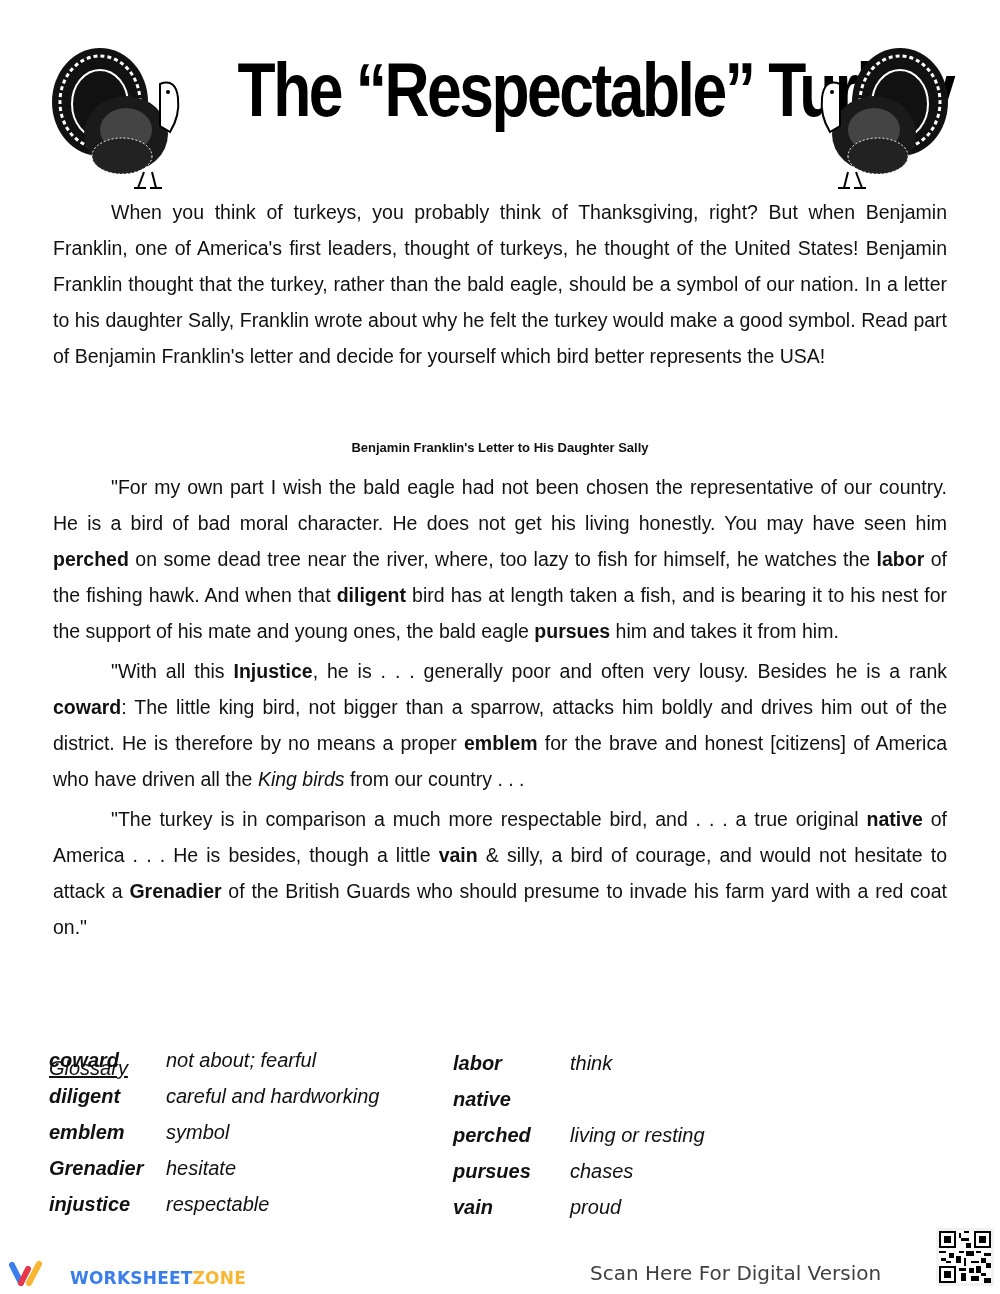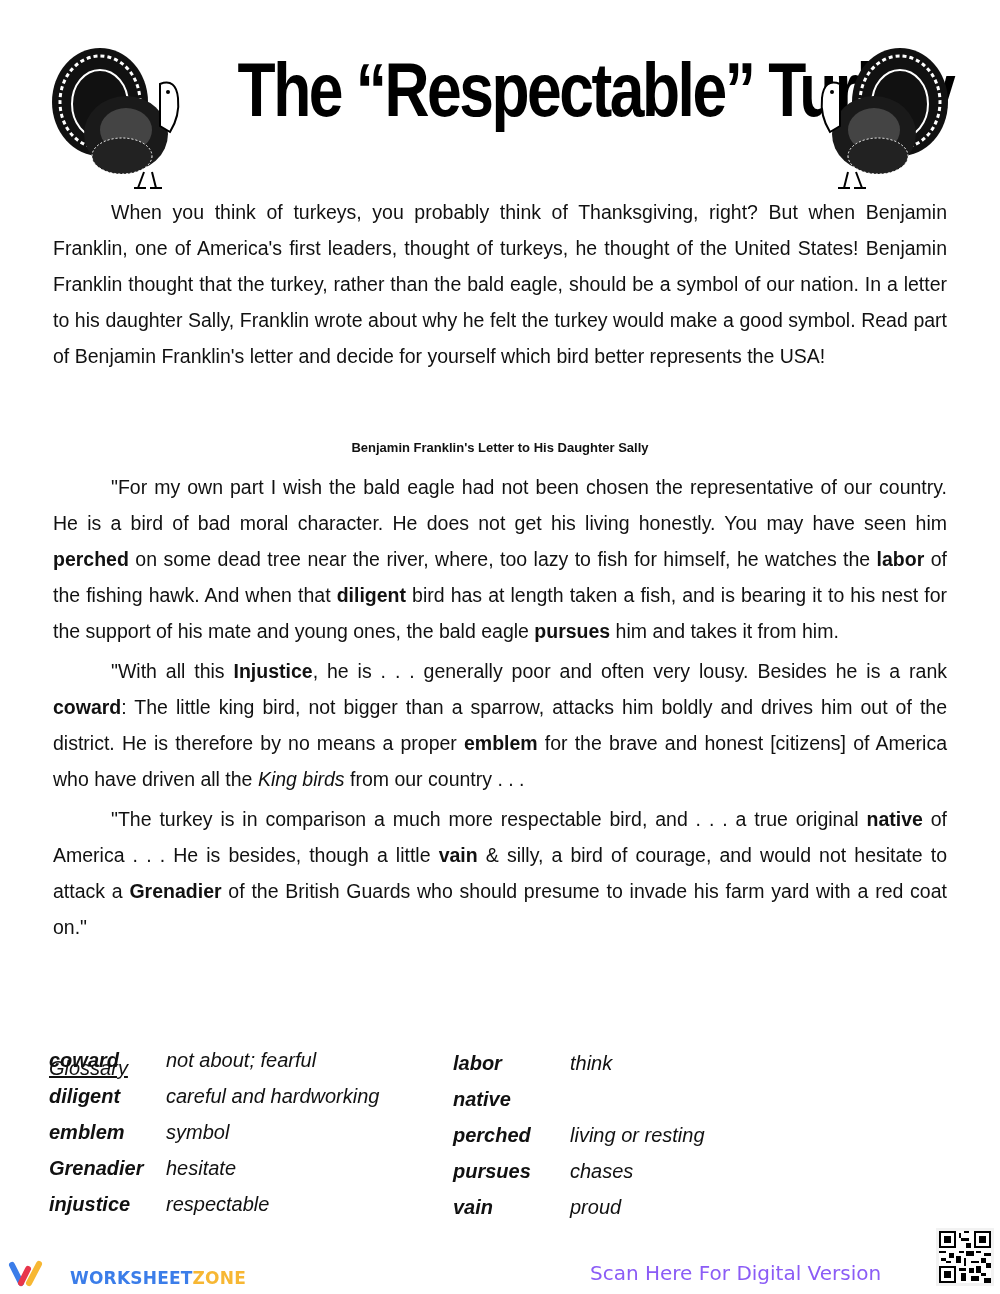--- a/index.html
+++ b/index.html
@@ -31,21 +31,21 @@
   .gcol.left { left: 0; }
   .gcol.right { left: 404px; top: 37px; }
   .grow { height: 36px; display: flex; align-items: center; }
   .term { font-weight: 700; font-style: italic; width: 117px; }
   .def { font-style: italic; }
 
   .footer-logo { position: absolute; left: 8px; top: 1260px; display: flex; align-items: flex-end; gap: 22px; }
   .logo-text { font-family: "DejaVu Sans", sans-serif; font-weight: 700; font-size: 17px; letter-spacing: 0.2px; }
   .logo-text .w { color: #3b7de9; }
   .logo-text .z { color: #f7b733; }
-  .scan { position: absolute; left: 590px; top: 1261px; font-family: "DejaVu Sans", sans-serif; font-size: 20px; color: #8b5cf6; }
+  .scan { position: absolute; left: 590px; top: 1261px; font-family: "DejaVu Sans", sans-serif; font-size: 20px; color: #404040; }
   .qr { position: absolute; left: 936px; top: 1228px; width: 58px; height: 58px; background: #f2f2f2; padding: 3px; box-sizing: border-box; }
 </style>
 </head>
 <body>
 
 <div class="header">
   <svg class="turkey left" viewBox="0 0 140 150">
     <ellipse cx="52" cy="58" rx="48" ry="54" fill="#111"></ellipse>
     <ellipse cx="52" cy="58" rx="40" ry="46" fill="none" stroke="#fff" stroke-width="3" stroke-dasharray="4 3"></ellipse>
     <ellipse cx="52" cy="60" rx="28" ry="34" fill="none" stroke="#fff" stroke-width="2"></ellipse>

